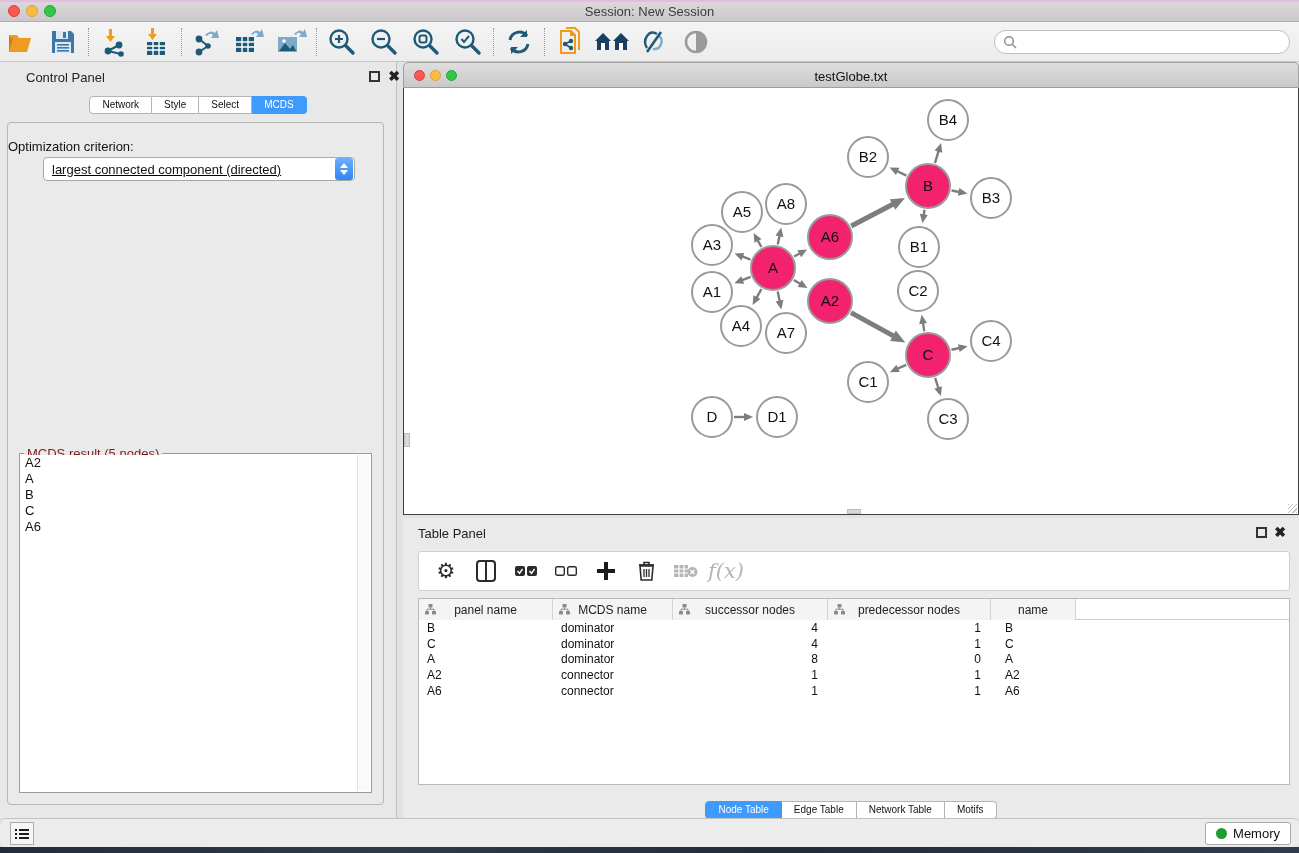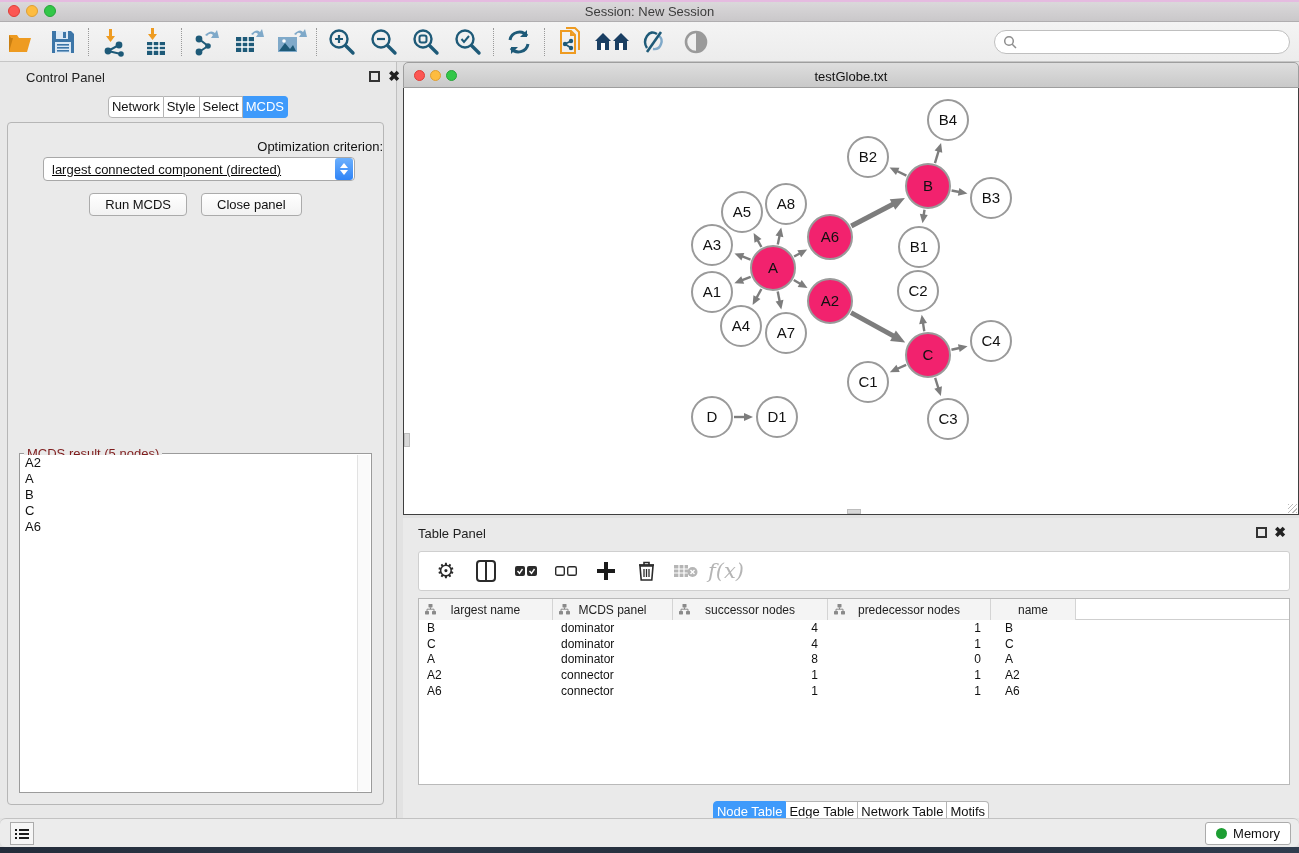--- a/index.html
+++ b/index.html
@@ -32,29 +32,29 @@
   
   .control-panel { position:absolute; left:0; top:62px; width:397px; height:756px; background:#e8e8e8; border-right:1px solid #c0c0c0;}
   .panel-head { position:absolute; left:0; top:0; width:100%; height:28px;margin-left:16px; }
   .panel-head .ptitle { position:absolute; left:10px; top:8px; font-size:13px; color:#222; }
   .float-ic { position:absolute; top:9px; width:11px; height:11px; border:2px solid #333; cursor:pointer;}
   .close-ic { position:absolute; top:6px; font-size:14px; font-weight:bold; color:#222; cursor:pointer; line-height:16px;}
   .control-panel .float-ic{ right:32px; } .control-panel .close-ic{ right:12px; }
 
   .seg { display:flex; }
   .seg .tab { background:#fff; border:1px solid #b4b4b4; border-left:none;
-    padding:2px 3px 3px; font-size:13px; color:#111; cursor:pointer; white-space:nowrap;}
+    padding:2px 12px 3px; font-size:10px; color:#111; cursor:pointer; white-space:nowrap;}
   .seg .tab:first-child { border-left:1px solid #b4b4b4; border-radius:4px 0 0 4px; }
   .seg .tab:last-child { border-radius:0 4px 4px 0; }
   .seg .tab.selected { background:#3e9afb; border-color:#3e9afb; color:#fff; }
   #control-tabs { position:absolute; left:0; top:34px; width:100%; justify-content:center; }
 
   .cp-box { position:absolute; left:7px; top:60px; width:377px; height:683px;
     border:1px solid #b6b6b6; border-radius:4px; background:#eaeaea; }
-  .opt-label { position:absolute; top:16px; width:100%; text-align:right; font-size:13px; color:#111; }
+  .opt-label { position:absolute; top:16px; width:100%; text-align:left; font-size:13px; color:#111; }
   .cselect { position:absolute; left:35px; top:34px; width:312px; height:24px; background:#fff;
     border:1px solid #a8a8a8; border-radius:4px; display:flex; align-items:center; cursor:pointer;text-decoration:underline;}
   .cselect-val { flex:1; font-size:13px; padding-left:8px; color:#111; }
   .cselect-step { width:18px; height:22px; margin-right:1px; border-radius:3px;
     background:linear-gradient(#6cb0fd,#2f84f7); display:flex; flex-direction:column;
     align-items:center; justify-content:center; gap:2px;}
   .btn-row { position:absolute; top:70px; width:100%; display:flex; justify-content:center; gap:14px;}
   .pbtn { background:linear-gradient(#ffffff,#f2f2f2); border:1px solid #ababab; border-radius:4px;
     font-size:13px; padding:3px 15px; color:#111; cursor:pointer; font-family:"Liberation Sans",sans-serif;}
   .mcds-fs { position:absolute; left:11px; top:330px; width:353px; height:340px;
@@ -281,24 +281,20 @@
         <span class="cselect-val">largest connected component (directed)</span>
         <span class="cselect-step">
           <svg width="8" height="5" viewBox="0 0 8 5">
               <path d="M0 5 L4 0 L8 5 Z" fill="#fff"></path>
             </svg>
           <svg width="8" height="5" viewBox="0 0 8 5">
               <path d="M0 0 L4 5 L8 0 Z" fill="#fff"></path>
             </svg>
         </span>
       </div>
-      <div class="btn-row">
-        <button class="pbtn">Run MCDS</button>
-        <button class="pbtn">Close panel</button>
-      </div>
       <div class="mcds-fs">
         <span class="mcds-legend">MCDS result (5 nodes)</span>
         <div class="mcds-list" id="mcds-list">
             <div class="mcds-item">A2</div>
             <div class="mcds-item">A</div>
             <div class="mcds-item">B</div>
             <div class="mcds-item">C</div>
             <div class="mcds-item">A6</div>
           </div>
         <div class="mcds-scroll"></div>
@@ -539,30 +535,30 @@
 
     <div class="ttable">
       <div class="thead" id="table-head">
           <div class="th" style="width: 134px;">
             <svg class="hicon" width="11" height="11" viewBox="0 0 11 11">
               <rect x="3.5" y="0" width="4" height="3.4" rx="0.6" fill="#8a8a8a"></rect>
               <rect x="0" y="7" width="4" height="3.4" rx="0.6" fill="#8a8a8a"></rect>
               <rect x="7" y="7" width="4" height="3.4" rx="0.6" fill="#8a8a8a"></rect>
               <path d="M5.5 3.4 V5.2 M2 7 V5.2 H9 V7" stroke="#8a8a8a" fill="none"></path>
             </svg>
-            <span>largest name</span>
+            <span>panel name</span>
           </div>
           <div class="th" style="width: 120px;">
             <svg class="hicon" width="11" height="11" viewBox="0 0 11 11">
               <rect x="3.5" y="0" width="4" height="3.4" rx="0.6" fill="#8a8a8a"></rect>
               <rect x="0" y="7" width="4" height="3.4" rx="0.6" fill="#8a8a8a"></rect>
               <rect x="7" y="7" width="4" height="3.4" rx="0.6" fill="#8a8a8a"></rect>
               <path d="M5.5 3.4 V5.2 M2 7 V5.2 H9 V7" stroke="#8a8a8a" fill="none"></path>
             </svg>
-            <span>MCDS panel</span>
+            <span>MCDS name</span>
           </div>
           <div class="th" style="width: 155px;">
             <svg class="hicon" width="11" height="11" viewBox="0 0 11 11">
               <rect x="3.5" y="0" width="4" height="3.4" rx="0.6" fill="#8a8a8a"></rect>
               <rect x="0" y="7" width="4" height="3.4" rx="0.6" fill="#8a8a8a"></rect>
               <rect x="7" y="7" width="4" height="3.4" rx="0.6" fill="#8a8a8a"></rect>
               <path d="M5.5 3.4 V5.2 M2 7 V5.2 H9 V7" stroke="#8a8a8a" fill="none"></path>
             </svg>
             <span>successor nodes</span>
           </div>

